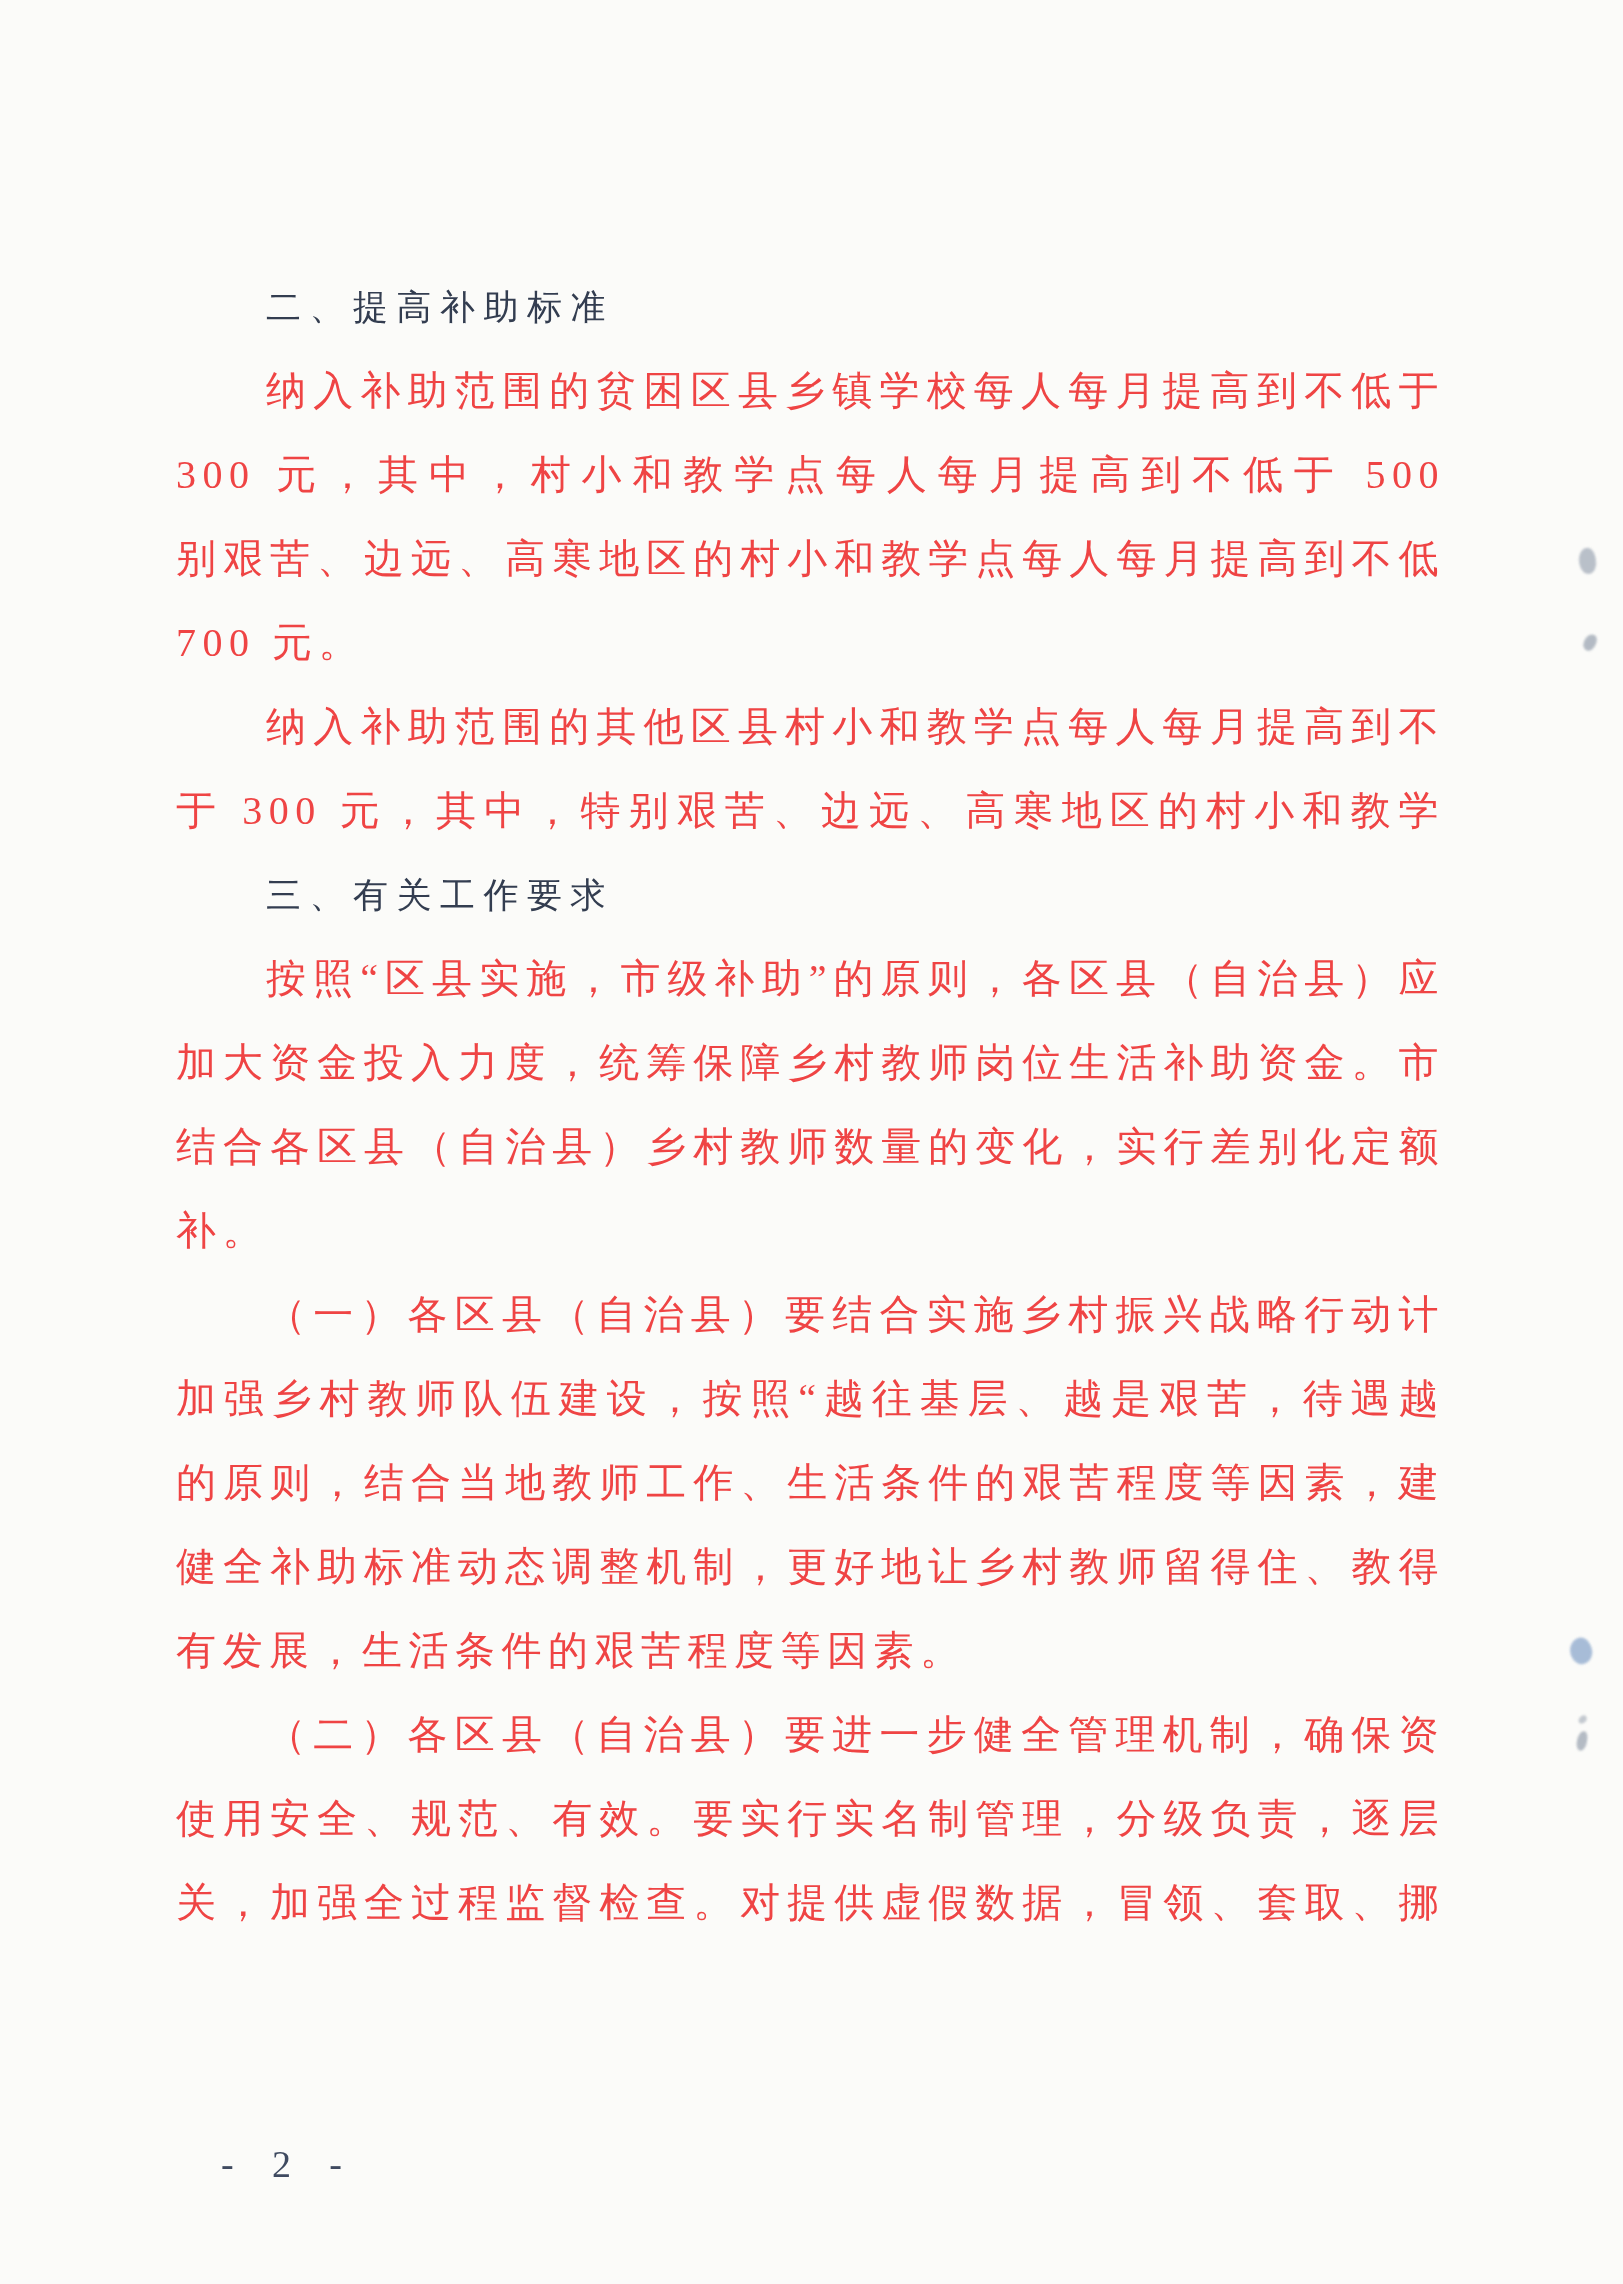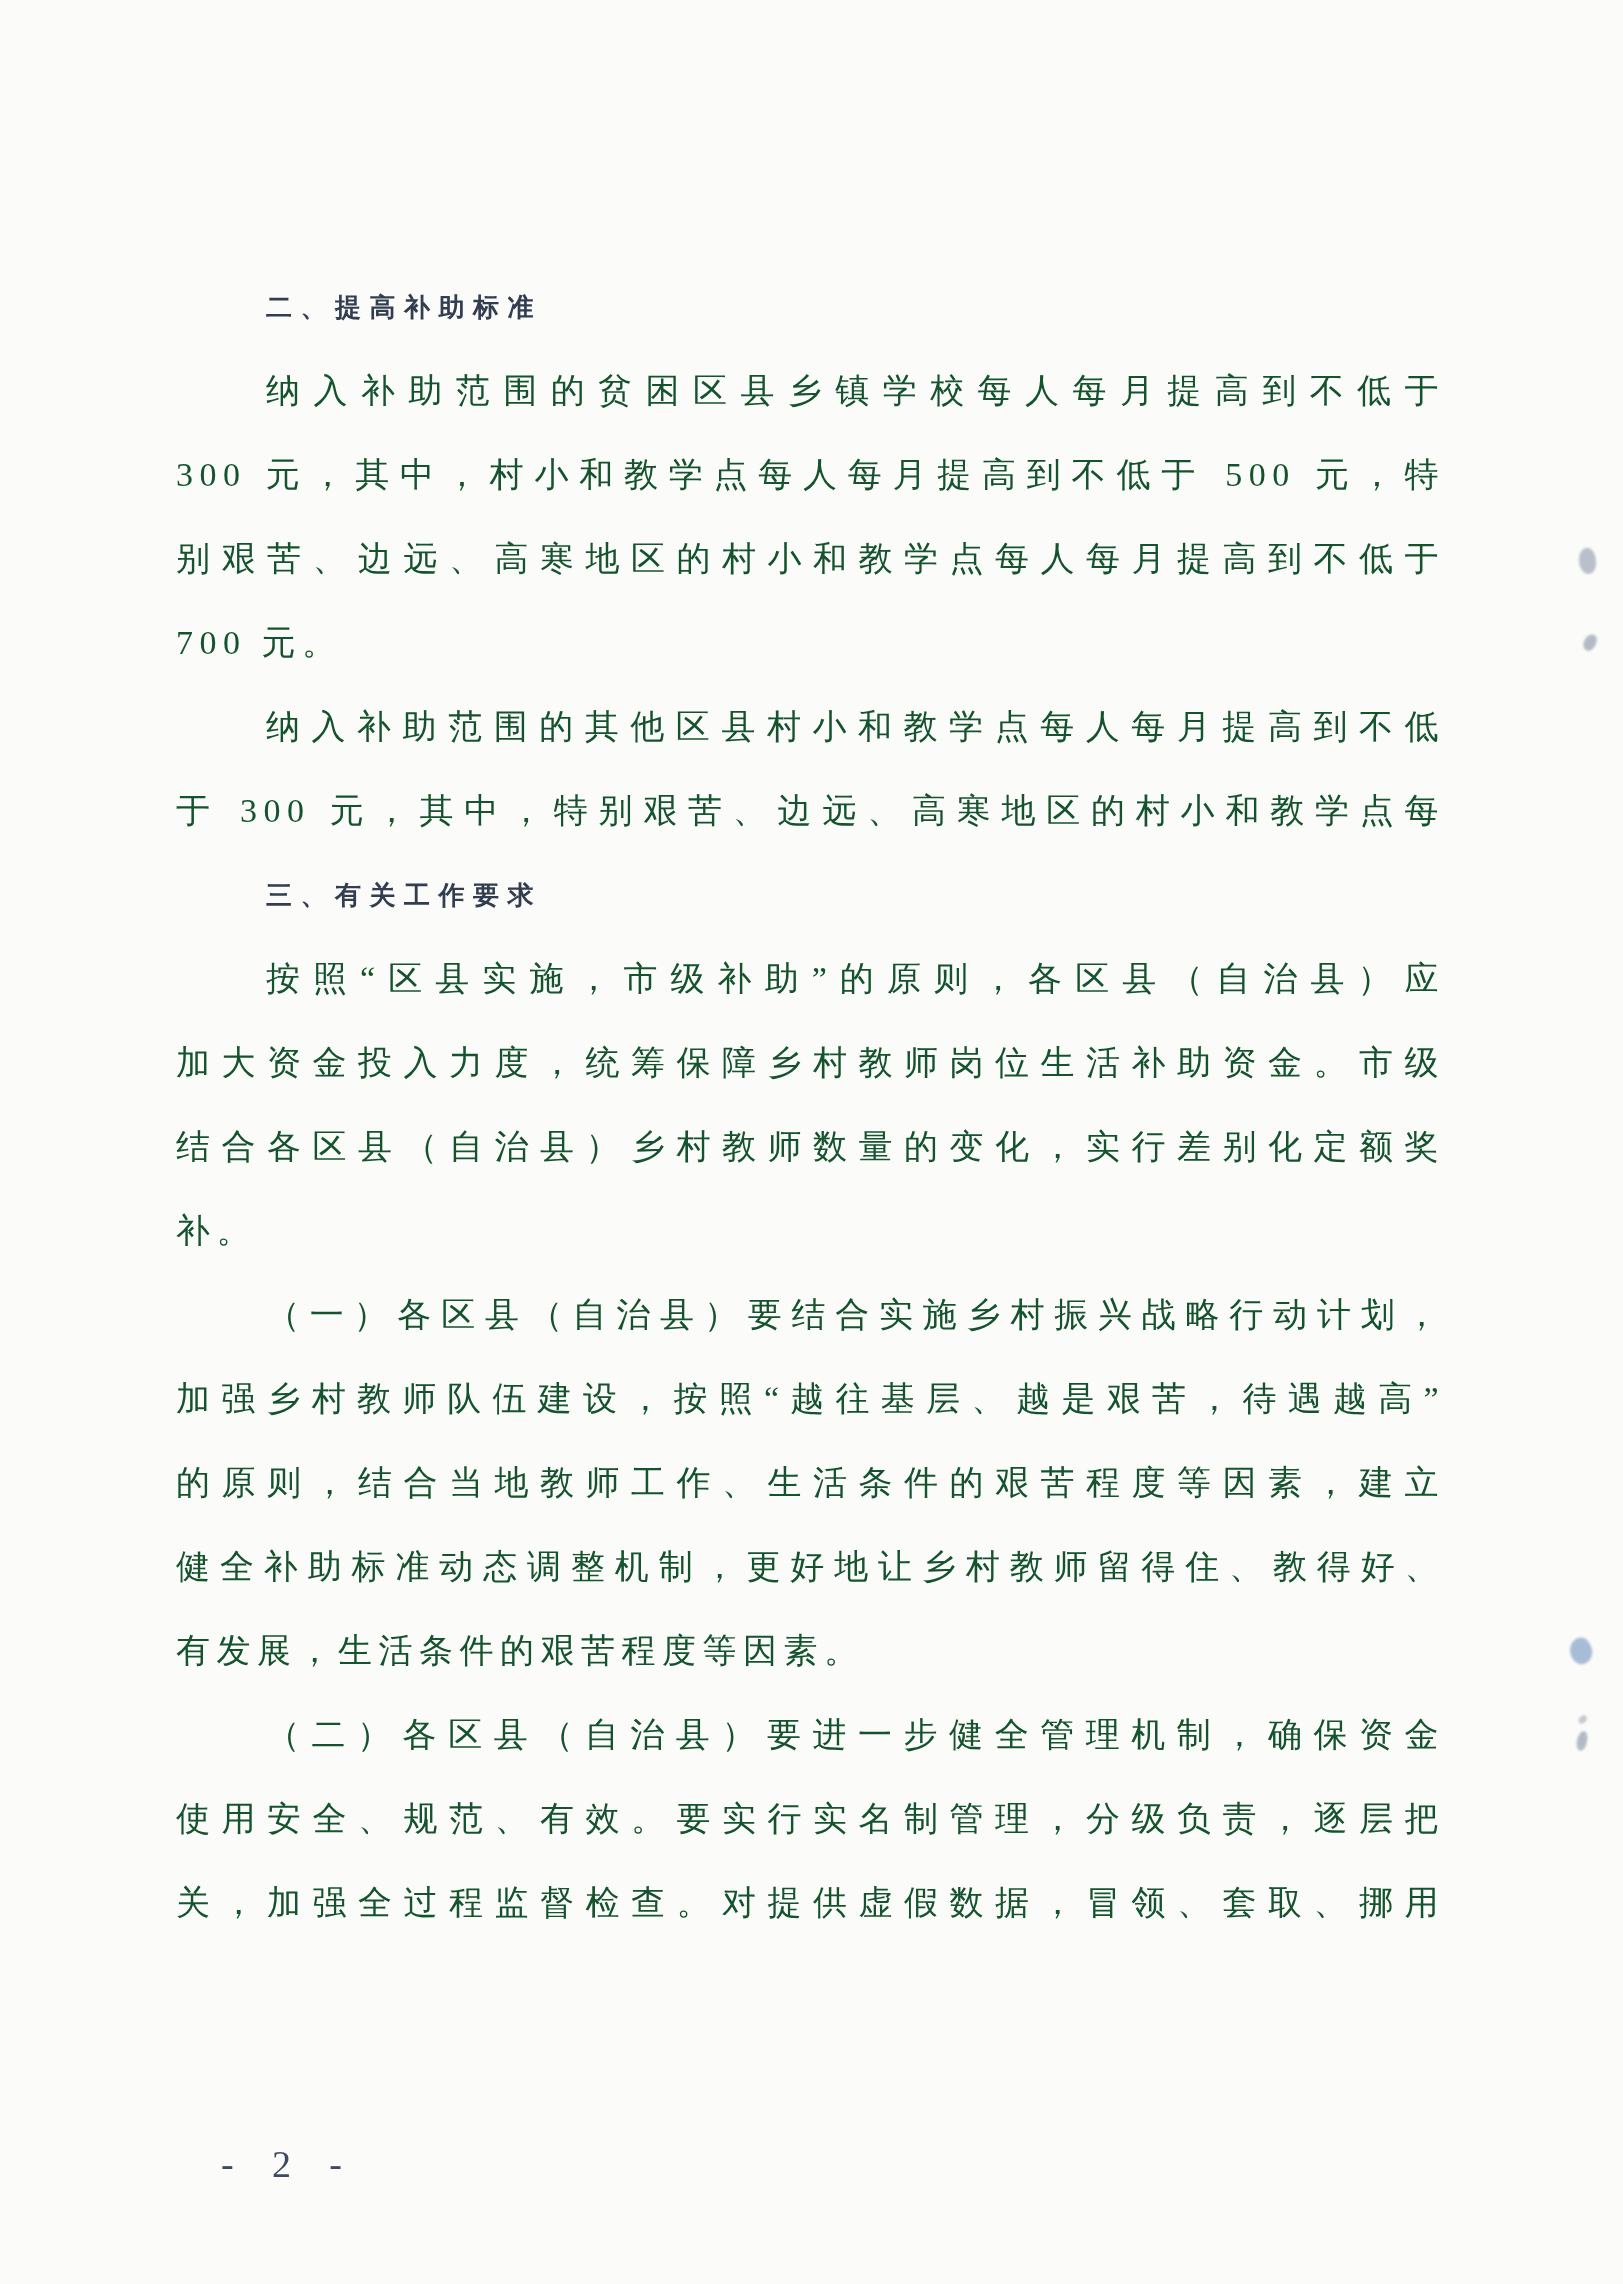--- a/index.html
+++ b/index.html
@@ -22,42 +22,42 @@
     top: 265px;
     width: 1269px;
   }
   .line {
     display: block;
     height: 84px;
     line-height: 84px;
     white-space: nowrap;
   }
   .line.body {
-    font-size: 34px;
+    font-size: 40px;
     letter-spacing: 6.5px;
-    color: #14532d;
+    color: #ef4444;
     white-space: normal;
     overflow: hidden;
   }
   .line.just {
     text-align: justify;
     text-align-last: justify;
     text-justify: inter-character;
   }
   .line.last {
     text-align: right;
     text-align-last: left;
   }
   .line.indent {
     padding-left: 90px;
   }
   .line.heading {
     font-family: "Liberation Sans", "DejaVu Sans", sans-serif;
-    font-weight: 700;
-    font-size: 26px;
+    font-weight: 400;
+    font-size: 35px;
     letter-spacing: 8.5px;
     color: #333d50;
     padding-left: 90px;
   }
   .page-number {
     position: absolute;
     left: 221px;
     top: 2133px;
     height: 63px;
     line-height: 63px;

